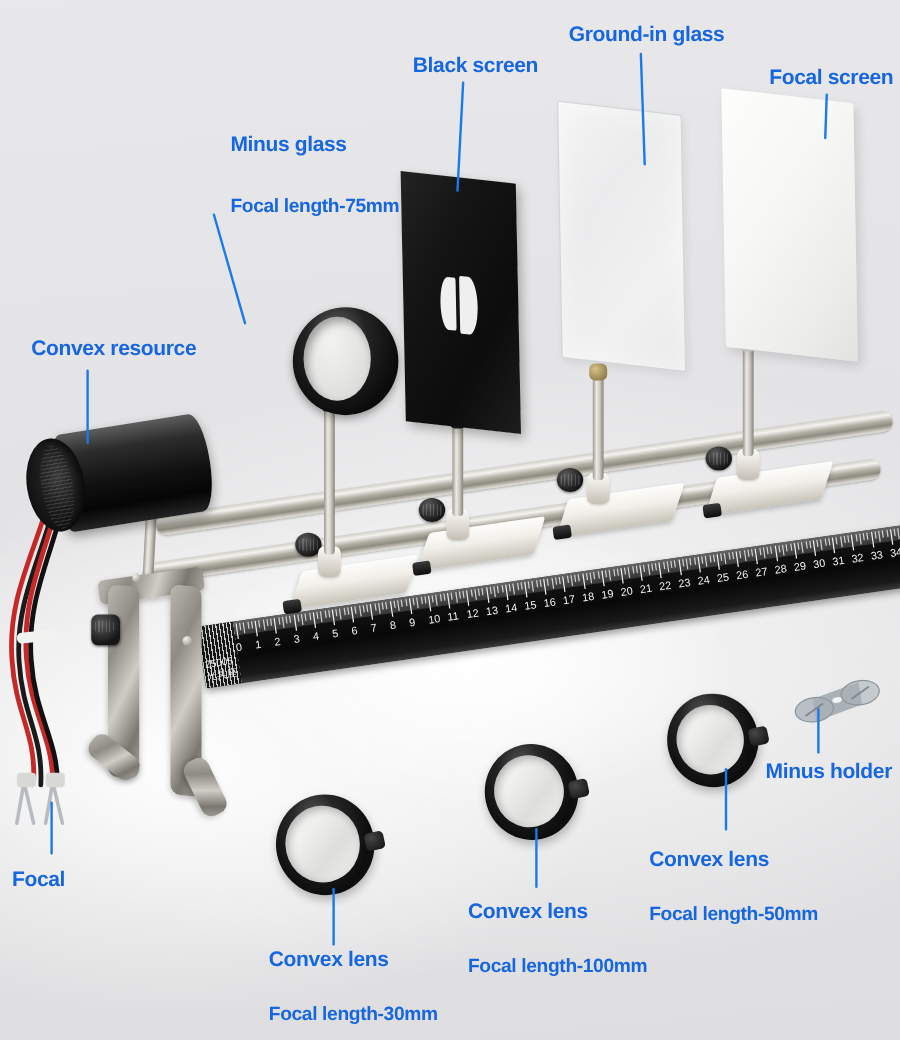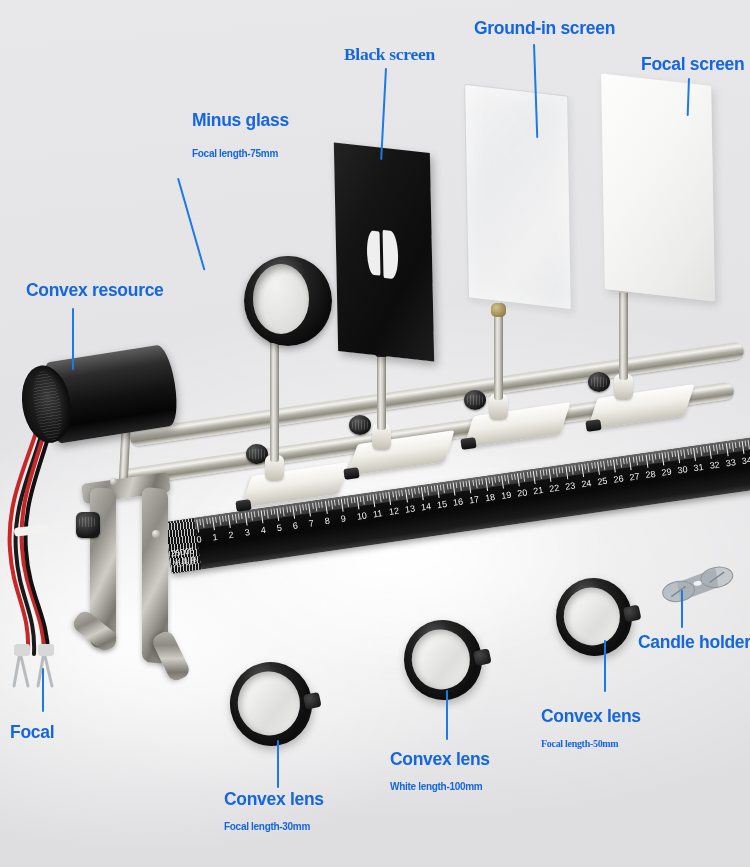--- a/index.html
+++ b/index.html
@@ -179,21 +179,21 @@
   }
   
   .holder{position:absolute;left:660px;top:566px;width:80px;height:40px;}
   
   .lbl{
     position:absolute;color:#1566e0;font-weight:bold;white-space:nowrap;
     font-family:"Liberation Sans", sans-serif;
     letter-spacing:-0.3px;
   }
   .lbl.title{font-size:17.5px;}
-  .lbl.sub{font-size:10px;}
+  .lbl.sub{font-size:16px;margin-top:16px;}
   .leader{
     position:absolute;background:#1a7ae8;width:2px;border-radius:1px;
     transform-origin:top center;
   }
 </style>
 </head>
 <body>
 
 <div id="stage">
 
@@ -533,32 +533,32 @@
   <div class="leader" style="left:277px;top:740px;height:48px;"></div>
   <div class="leader" style="left:446px;top:690px;height:50px;"></div>
   <div class="leader" style="left:604px;top:640px;height:52px;"></div>
   <div class="leader" style="left:681px;top:590px;height:38px;"></div>
 
   <div class="lbl title" style="left:26px;top:280px;">Convex resource</div>
 
   <div class="lbl title" style="left:192px;top:110px;">Minus glass</div>
   <div class="lbl sub" style="left:192px;top:148px;">Focal length-75mm</div>
 
-  <div class="lbl title" style="left:344px;top:44px;font-family:Liberation Serif, serif;">Black screen</div>
-
-  <div class="lbl title" style="left:474px;top:18px;">Ground-in screen</div>
+  <div class="lbl title" style="left:344px;top:44px;">Black screen</div>
+
+  <div class="lbl title" style="left:474px;top:18px;">Ground-in glass</div>
 
   <div class="lbl title" style="left:641px;top:54px;">Focal screen</div>
 
   <div class="lbl title" style="left:10px;top:722px;">Focal</div>
 
   <div class="lbl title" style="left:224px;top:789px;">Convex lens</div>
   <div class="lbl sub" style="left:224px;top:821px;">Focal length-30mm</div>
 
   <div class="lbl title" style="left:390px;top:749px;">Convex lens</div>
-  <div class="lbl sub" style="left:390px;top:781px;">White length-100mm</div>
+  <div class="lbl sub" style="left:390px;top:781px;">Focal length-100mm</div>
 
   <div class="lbl title" style="left:541px;top:706px;">Convex lens</div>
-  <div class="lbl sub" style="left:541px;top:738px;font-family:Liberation Serif, serif;">Focal length-50mm</div>
-
-  <div class="lbl title" style="left:638px;top:632px;">Candle holder</div>
+  <div class="lbl sub" style="left:541px;top:738px;">Focal length-50mm</div>
+
+  <div class="lbl title" style="left:638px;top:632px;">Minus holder</div>
 
 </div>
 
 </body></html>

